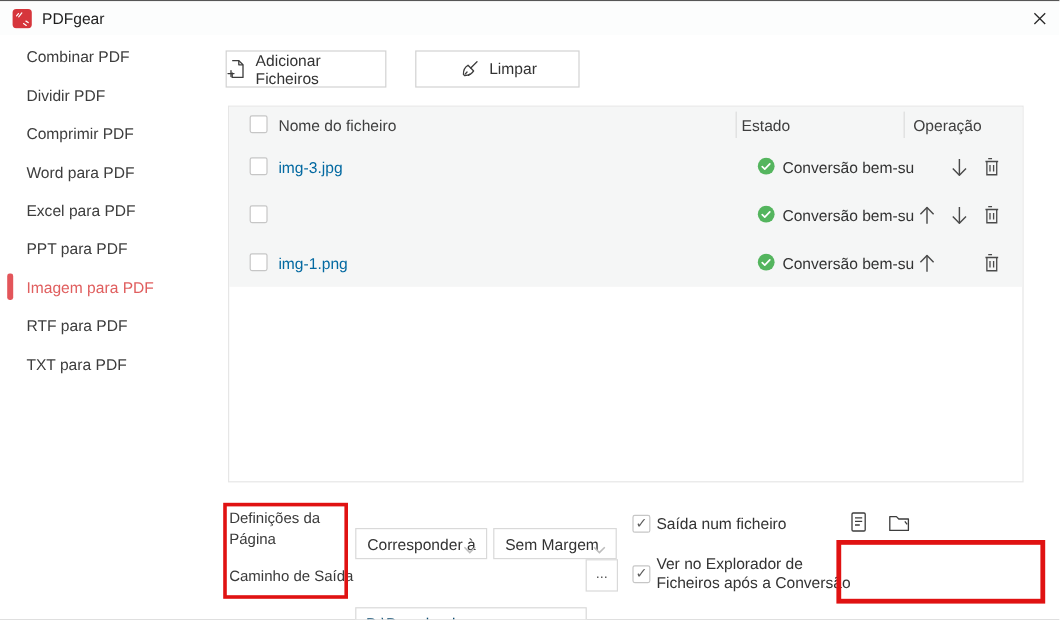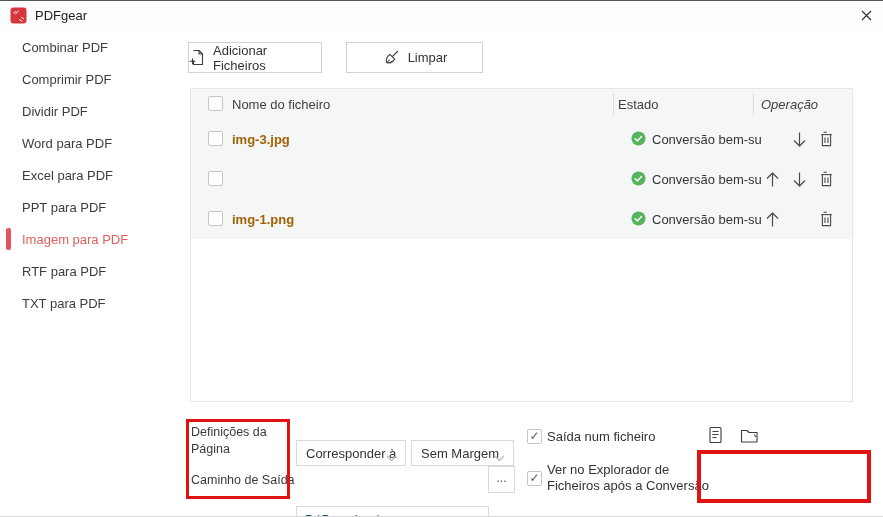--- a/index.html
+++ b/index.html
@@ -24,27 +24,27 @@
   .btn { position: absolute; height: 31px; background: #fff; border: 1px solid #d2d2d2; display: flex; align-items: center; justify-content: center; gap: 8px; font-size: 13px; color: #333; cursor: pointer; }
   .btn-add { left: 188px; top: 41px; width: 134px; }
   .btn-clear { left: 346px; top: 41px; width: 137px; }
   
   .ftable { position: absolute; left: 190px; top: 87px; width: 663px; height: 314px; border: 1px solid #e6e6e6; background: #fff; }
   .grayzone { position: absolute; top: 0; left: 0; right: 0; height: 150px; background: #f5f6f6; }
   .thead { position: absolute; top: 0; left: 0; right: 0; height: 30px; font-size: 13px; color: #3f3f3f; }
   .thead .cb { position: absolute; left: 17px; top: 7px; }
   .th-name { position: absolute; left: 41px; top: 0; height: 30px; display: flex; align-items: center; }
   .th-status { position: absolute; left: 427px; top: 0; height: 30px; display: flex; align-items: center; }
-  .th-op { position: absolute; left: 570px; top: 0; height: 30px; display: flex; align-items: center; font-style: italic; }
+  .th-op { position: absolute; left: 570px; top: 0; height: 30px; display: flex; align-items: center; }
   .vsep { position: absolute; top: 4px; width: 1px; height: 22px; background: #dcdcdc; }
   .vsep1 { left: 422px; } .vsep2 { left: 562px; }
   .rows { position: absolute; top: 30px; left: 0; right: 0; }
   .trow { position: relative; height: 40px; }
   .trow .cb { position: absolute; left: 17px; top: 12px; }
-  .fname { position: absolute; left: 41px; top: 0; height: 40px; display: flex; align-items: center; font-size: 13px; color: #a16207; font-weight: bold; }
+  .fname { position: absolute; left: 41px; top: 0; height: 40px; display: flex; align-items: center; font-size: 13px; color: #0369a1; }
   .status-ic { position: absolute; left: 440px; top: 12px; width: 15px; height: 15px; }
   .status-tx { position: absolute; left: 461px; top: 0; height: 40px; display: flex; align-items: center; font-size: 13px; color: #333; }
   .ops { position: absolute; left: 571px; top: 0; height: 40px; display: flex; align-items: center; }
   .op { width: 20px; height: 20px; margin-right: 7px; display: flex; align-items: center; justify-content: center; }
   .opbtn { cursor: pointer; display: flex; }
   
   .cb { width: 15px; height: 15px; border: 1px solid #c6c6c6; border-radius: 2px; background: #fff; display: inline-block; position: relative; cursor: pointer; }
   .cb.checked::after { content: "\2713"; position: absolute; left: 1.5px; top: -1.5px; font-size: 12px; color: #5d5d5d; }
   
   .lbl { position: absolute; font-size: 12.5px; color: #3a3a3a; line-height: 16.5px; }
@@ -88,24 +88,24 @@
         </svg>
       </span>
     </span>
   </div>
 
   <div class="sidebar">
       <div class="side-item">
         <span>Combinar PDF</span>
       </div>
       <div class="side-item">
+        <span>Dividir PDF</span>
+      </div>
+      <div class="side-item">
         <span>Comprimir PDF</span>
-      </div>
-      <div class="side-item">
-        <span>Dividir PDF</span>
       </div>
       <div class="side-item">
         <span>Word para PDF</span>
       </div>
       <div class="side-item">
         <span>Excel para PDF</span>
       </div>
       <div class="side-item">
         <span>PPT para PDF</span>
       </div>

